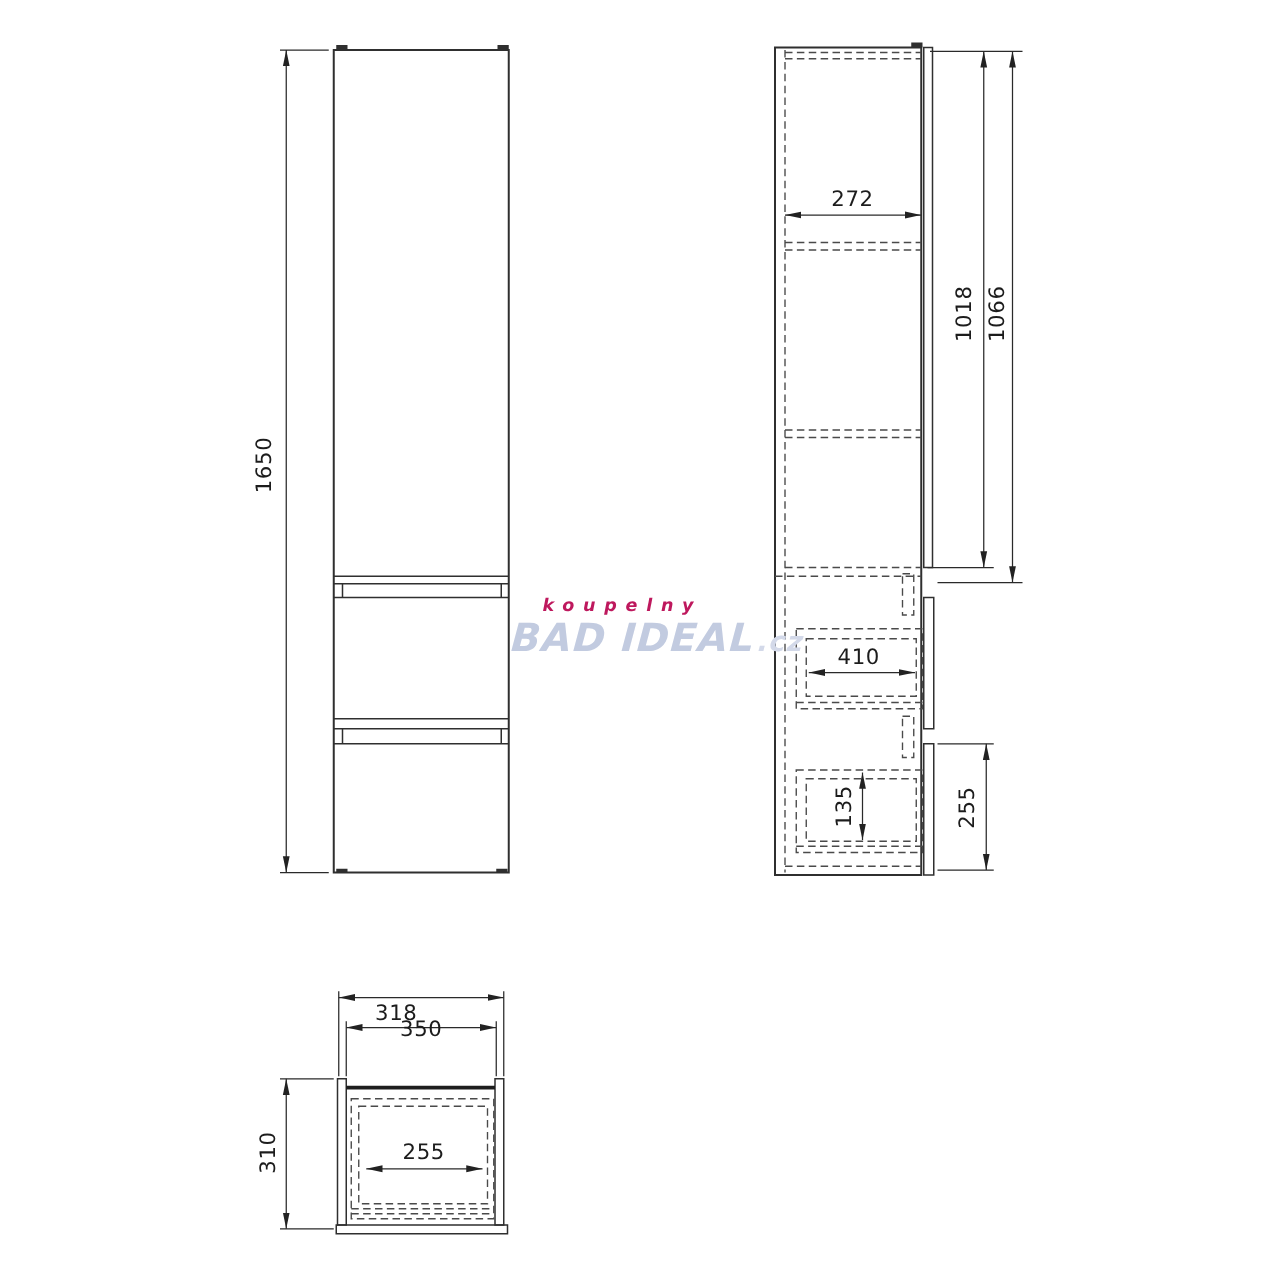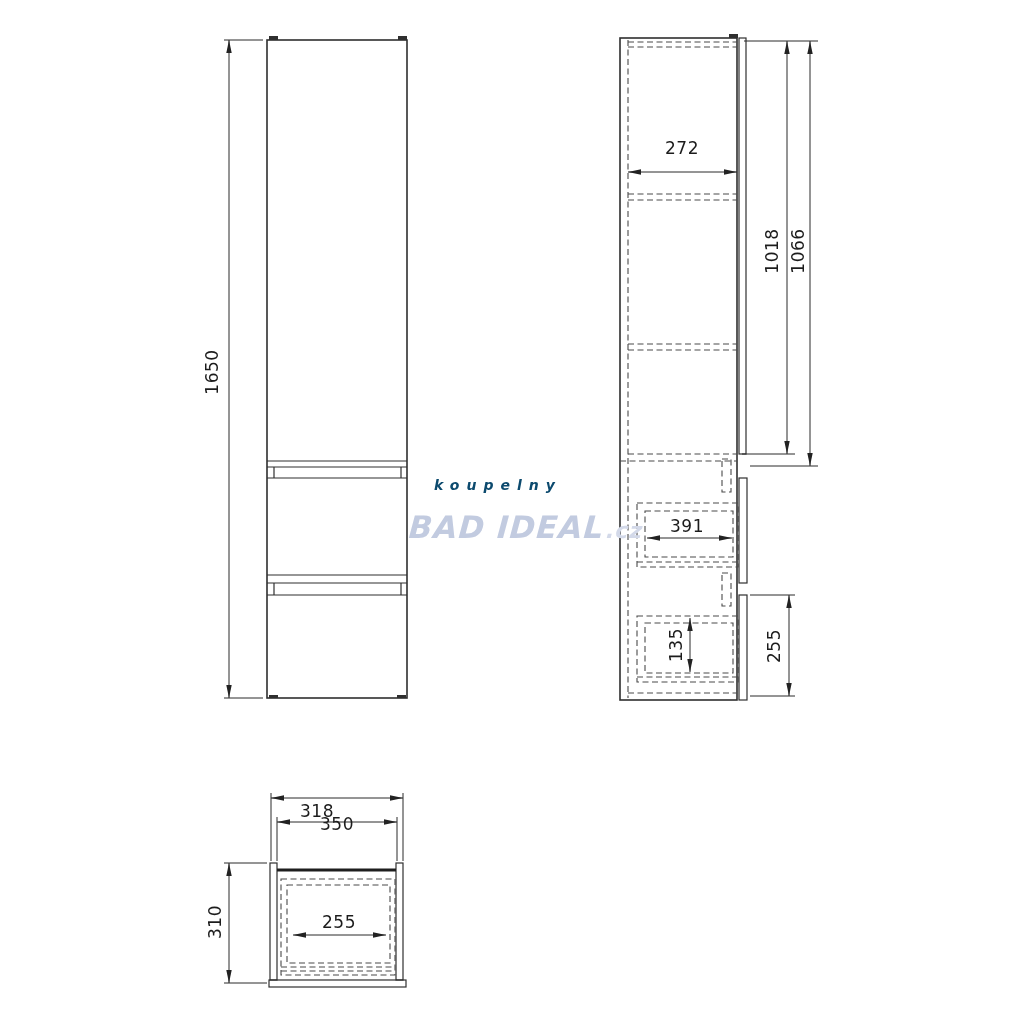--- a/index.html
+++ b/index.html
@@ -20,22 +20,22 @@
     position:absolute;transform:translate(-50%,-50%);
     font-size:17px;color:#1c1c1c;white-space:nowrap;letter-spacing:.5px;
   }
   .label.v{transform:translate(-50%,-50%) rotate(-90deg);}
   
   .watermark{
     position:absolute;left:408px;top:478px;width:220px;
     font-style:italic;user-select:none;line-height:1;
   }
   .wm-top{
-    font-size:14px;font-weight:600;letter-spacing:7px;color:#0c4a6e;
-    margin-left:26px;margin-bottom:20px;
+    font-size:14px;font-weight:600;letter-spacing:7px;color:#be185d;
+    margin-left:26px;margin-bottom:4px;
   }
   .wm-main{
     font-size:31px;font-weight:800;letter-spacing:1px;color:#c2cbe0;
     transform:skewX(-4deg);transform-origin:left bottom;white-space:nowrap;
   }
   .wm-suffix{font-size:22px;font-weight:600;color:#d3d9e9;margin-left:2px;}
 </style>
 </head>
 <body>
 
@@ -159,24 +159,24 @@
 
         <line class="dim" x1="224" y1="863" x2="267" y2="863"></line>
         <line class="dim" x1="224" y1="983" x2="267" y2="983"></line>
         <line class="dim" x1="229" y1="863" x2="229" y2="983" marker-start="url(#arr)" marker-end="url(#arr)"></line>
       </g>
     </g>
   </svg>
 
   <div class="label v" style="left:212px;top:372px">1650</div>
 
-  <div class="label" style="left:682px;top:148px">272</div>
+  <div class="label" style="left:682px;top:160px">272</div>
   <div class="label v" style="left:772px;top:251px">1018</div>
   <div class="label v" style="left:798px;top:251px">1066</div>
-  <div class="label" style="left:687px;top:526px">391</div>
+  <div class="label" style="left:687px;top:526px">410</div>
   <div class="label v" style="left:676px;top:645px">135</div>
   <div class="label v" style="left:774px;top:646px">255</div>
 
   <div class="label" style="left:337px;top:824px">350</div>
   <div class="label" style="left:317px;top:811px">318</div>
   <div class="label" style="left:339px;top:922px">255</div>
   <div class="label v" style="left:215px;top:922px">310</div>
 
   <div class="watermark">
     <div class="wm-top">koupelny</div>

